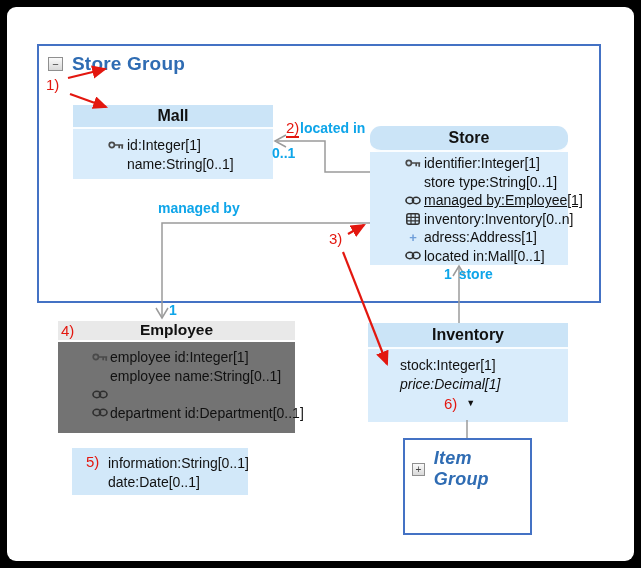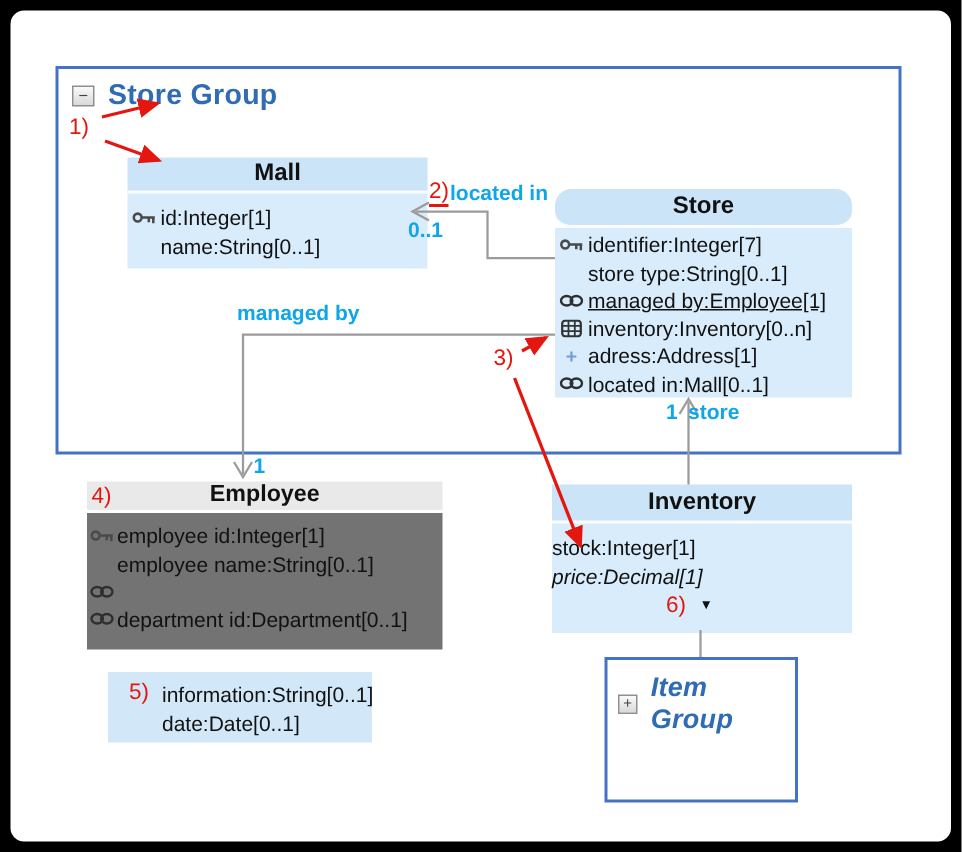--- a/index.html
+++ b/index.html
@@ -21,26 +21,26 @@
   .group-title{font-weight:bold;font-size:19px;color:#2f6cb3;letter-spacing:.2px;}
   #itemGroup .group-title{font-size:18px;font-style:italic;}
 
   
   .cls{position:absolute;box-sizing:border-box;}
   .cls .hd{font-weight:bold;font-size:16px;color:#111;text-align:center;background:#cbe4f7;
            border-bottom:2px solid rgba(255,255,255,.9);position:relative;}
   .cls .bd{background:#d9ecfb;box-sizing:border-box;}
   .gray .hd{background:#e9e9e9;border-bottom:2px solid rgba(255,255,255,.95);}
   .gray .bd{background:#737373;}
-  .row{display:flex;align-items:center;color:#111;font-size:14px;white-space:nowrap;}
+  .row{display:flex;align-items:center;color:#111;font-size:14px;white-space:nowrap;padding-left:32px;}
   .ic{width:22px;min-width:22px;display:flex;justify-content:center;align-items:center;}
   .u{text-decoration:underline;}
   .it{font-style:italic;}
 
-  #mall{left:73px;top:105px;width:200px;margin-left:12px;}
+  #mall{left:73px;top:105px;width:200px;}
   #mall .hd{height:22px;line-height:21px;}
   #mall .bd{height:50px;padding-top:6px;}
   #mall .row{height:19px;}
 
   #store{left:370px;top:126px;width:198px;}
   #store .hd{height:24px;line-height:23px;border-radius:11px;}
   #store .bd{height:113px;padding-top:2px;}
   #store .row{height:18.5px;}
 
   #employee{left:58px;top:321px;width:237px;}
@@ -110,21 +110,21 @@
   <div class="cls" id="store">
     <div class="hd">Store</div>
     <div class="bd">
       <div class="row">
         <span class="ic">
           <svg width="16" height="10" viewBox="0 0 16 10">
               <circle cx="3.8" cy="5" r="2.6" fill="none" stroke="#4a4a4a" stroke-width="1.7"></circle>
               <path d="M6.6 5 H15.2 M11.2 5 V8.2 M14.2 5 V8.8" stroke="#4a4a4a" stroke-width="1.7" fill="none"></path>
             </svg>
         </span>
-        <span>identifier:Integer[7]</span>
+        <span>identifier:Integer[1]</span>
       </div>
       <div class="row">
         <span class="ic"></span>
         <span>store type:String[0..1]</span>
       </div>
       <div class="row">
         <span class="ic">
           <svg width="16" height="9" viewBox="0 0 16 9">
               <ellipse cx="4.8" cy="4.5" rx="3.8" ry="3.2" fill="none" stroke="#2f2f2f" stroke-width="1.6"></ellipse>
               <ellipse cx="11.2" cy="4.5" rx="3.8" ry="3.2" fill="none" stroke="#2f2f2f" stroke-width="1.6"></ellipse>

